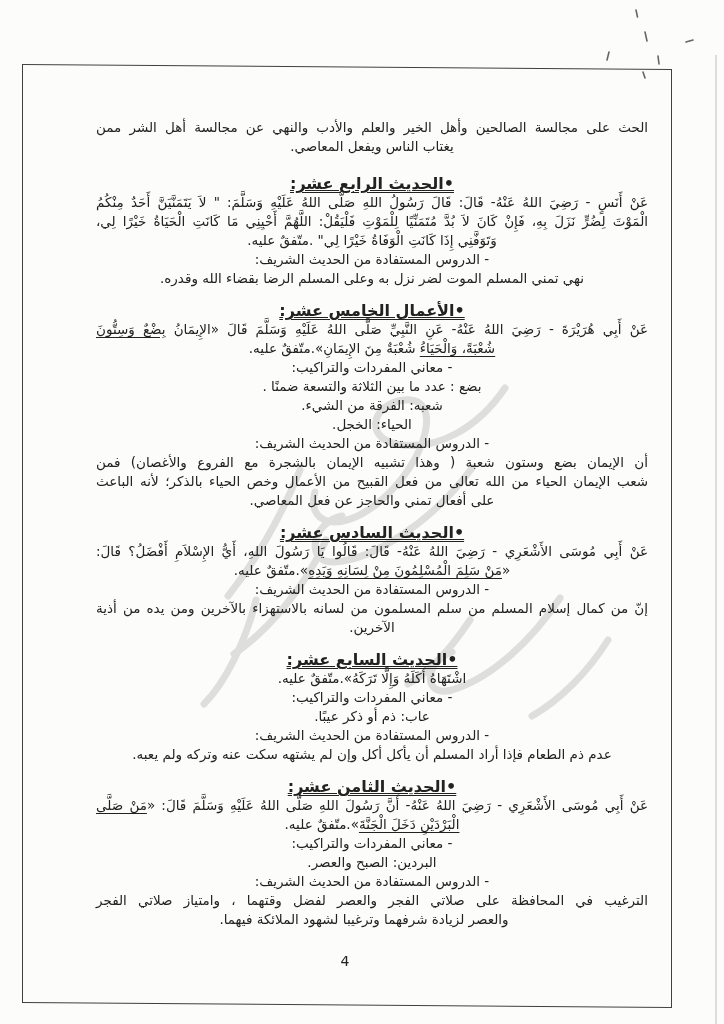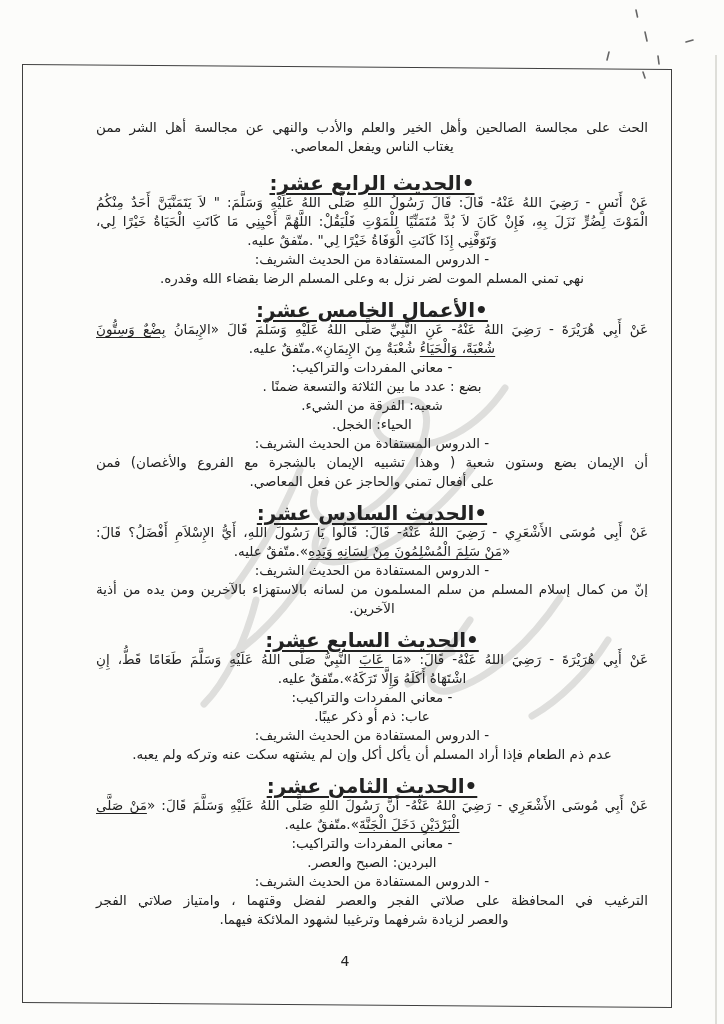--- a/index.html
+++ b/index.html
@@ -25,21 +25,21 @@
   .wm, .specks{position:absolute;left:0;top:0;pointer-events:none;}
   .content{
     position:absolute;top:118px;right:76px;width:552px;
     direction:rtl;
   }
   .ln{
     font-size:13.5px;line-height:19px;text-align:center;
     white-space:nowrap;color:var(--ink);
   }
   .j{text-align:justify;text-align-last:justify;}
-  .heading{font-weight:bold;font-size:20px;}
+  .heading{font-weight:bold;font-size:16px;text-decoration:underline;}
   .heading .hu{text-decoration:underline;text-underline-offset:2.5px;}
   .u{text-decoration:underline;text-underline-offset:2.5px;}
   .block{margin-top:13px;}
   .b-intro{margin-top:0;}
   .gap-lg{margin-top:18px;}
   .ind{padding-right:16px;}
   .pagenum{
     position:absolute;top:953px;left:0;width:690px;text-align:center;
     font-size:14px;color:var(--ink);
   }
@@ -94,35 +94,35 @@
   <div class="block">
     <div class="ln heading"><span class="hu">•الأعمال الخامس عشر:</span></div>
     <div class="ln j"><span>عَنْ أَبِي هُرَيْرَةَ - رَضِيَ اللهُ عَنْهُ- عَنِ النَّبِيِّ صَلَّى اللهُ عَلَيْهِ وَسَلَّمَ قَالَ «الإِيمَانُ </span><span class="u">بِضْعٌ وَسِتُّونَ</span></div>
     <div class="ln"><span class="u">شُعْبَةً، وَالْحَيَاءُ</span><span> شُعْبَةٌ مِنَ الإِيمَانِ».متّفقٌ عليه.</span></div>
     <div class="ln">- معاني المفردات والتراكيب:</div>
     <div class="ln">بضع : عدد ما بين الثلاثة والتسعة ضمنًا .</div>
     <div class="ln">شعبه: الفرقة من الشيء.</div>
     <div class="ln">الحياء: الخجل.</div>
     <div class="ln">- الدروس المستفادة من الحديث الشريف:</div>
     <div class="ln j">أن الإيمان بضع وستون شعبة ( وهذا تشبيه الإيمان بالشجرة مع الفروع والأغصان) فمن</div>
+    <div class="ln j">شعب الإيمان الحياء من الله تعالى من فعل القبيح من الأعمال وخص الحياء بالذكر؛ لأنه الباعث</div>
     <div class="ln">على أفعال تمني والحاجز عن فعل المعاصي.</div>
   </div>
 
   <div class="block">
     <div class="ln heading"><span class="hu">•الحديث السادس عشر:</span></div>
     <div class="ln j">عَنْ أَبِي مُوسَى الأَشْعَرِي - رَضِيَ اللهُ عَنْهُ- قَالَ: قَالُوا يَا رَسُولَ اللهِ، أَيُّ الإِسْلاَمِ أَفْضَلُ؟ قَالَ:</div>
     <div class="ln"><span>«</span><span class="u">مَنْ سَلِمَ الْمُسْلِمُونَ مِنْ لِسَانِهِ وَيَدِهِ</span><span>».متّفقٌ عليه.</span></div>
     <div class="ln">- الدروس المستفادة من الحديث الشريف:</div>
     <div class="ln j">إنّ من كمال إسلام المسلم من سلم المسلمون من لسانه بالاستهزاء بالآخرين ومن يده من أذية</div>
     <div class="ln">الآخرين.</div>
   </div>
 
   <div class="block">
     <div class="ln heading"><span class="hu">•الحديث السابع عشر:</span></div>
-    <div class="ln j"><span>عَنْ أَبِي هُرَيْرَةَ - رَضِيَ اللهُ عَنْهُ- قَالَ: «مَا </span><span class="u">عَابَ</span><span> النَّبِيُّ صَلَّى اللهُ عَلَيْهِ وَسَلَّمَ طَعَامًا قَطُّ، إِنِ</span></div>
     <div class="ln">اشْتَهَاهُ أَكَلَهُ وَإِلَّا تَرَكَهُ».متّفقٌ عليه.</div>
     <div class="ln">- معاني المفردات والتراكيب:</div>
     <div class="ln">عاب: ذم أو ذكر عيبًا.</div>
     <div class="ln">- الدروس المستفادة من الحديث الشريف:</div>
     <div class="ln">عدم ذم الطعام فإذا أراد المسلم أن يأكل أكل وإن لم يشتهه سكت عنه وتركه ولم يعبه.</div>
   </div>
 
   <div class="block">
     <div class="ln heading"><span class="hu">•الحديث الثامن عشر:</span></div>
     <div class="ln j"><span>عَنْ أَبِي مُوسَى الأَشْعَرِي - رَضِيَ اللهُ عَنْهُ- أَنَّ رَسُولَ اللهِ صَلَّى اللهُ عَلَيْهِ وَسَلَّمَ قَالَ: «</span><span class="u">مَنْ صَلَّى</span></div>

